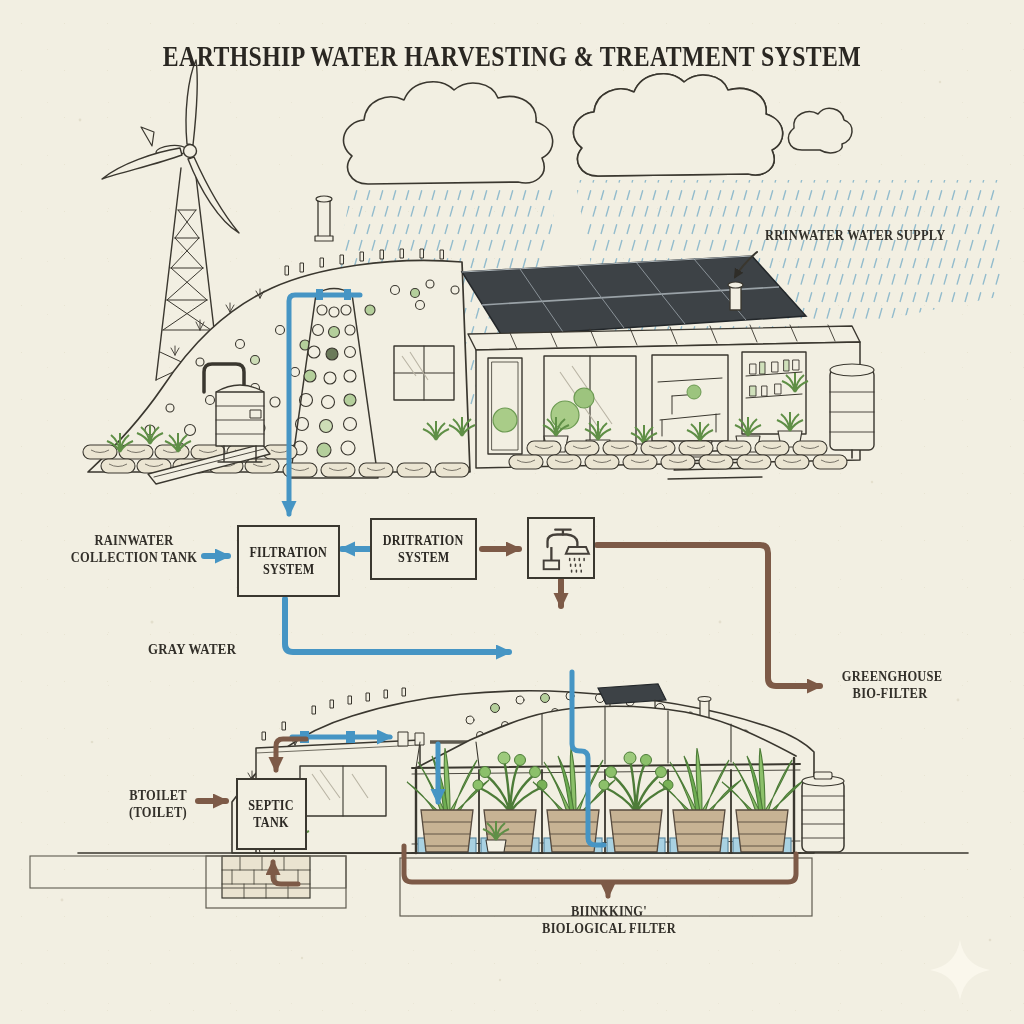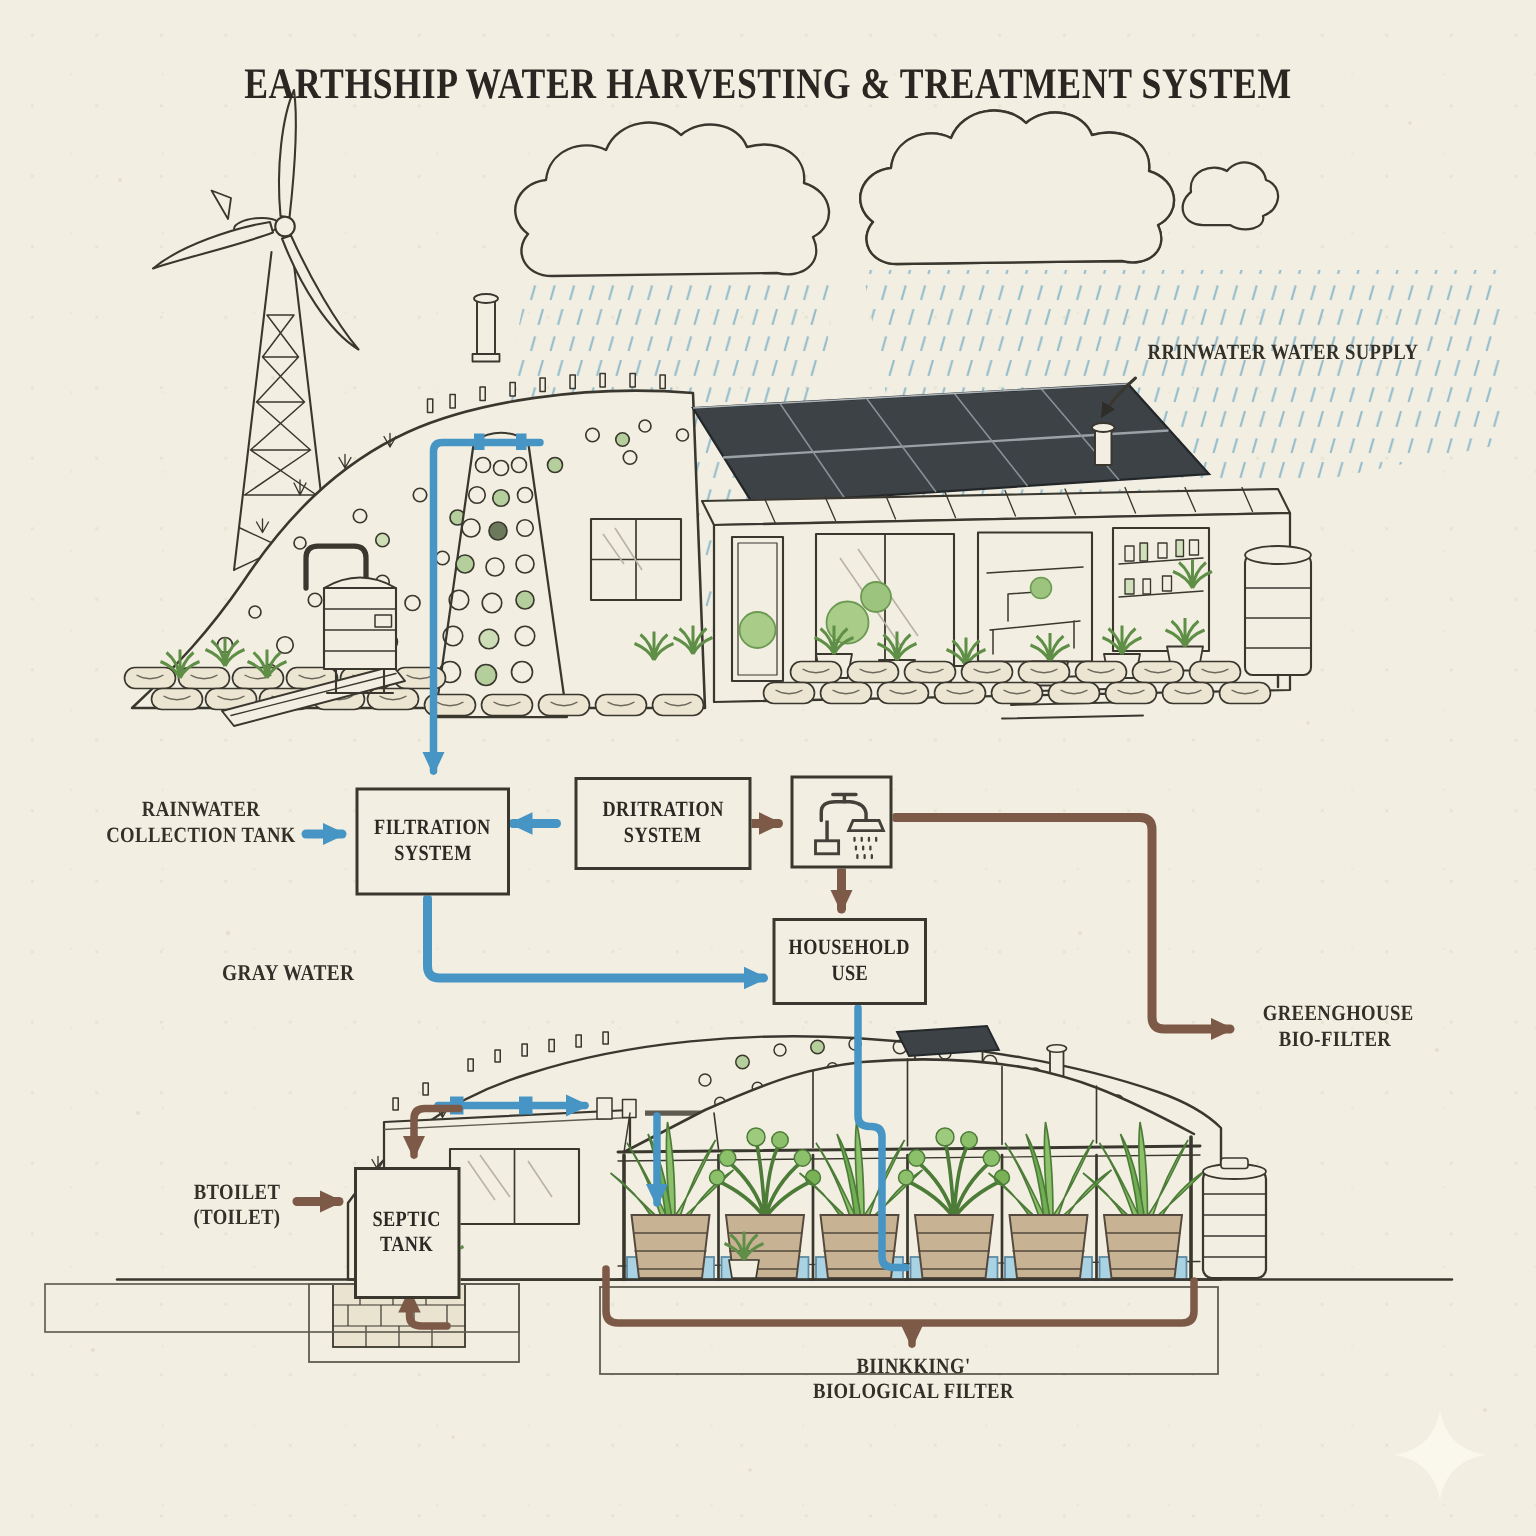--- a/index.html
+++ b/index.html
@@ -532,39 +532,35 @@
 <div class="lbl center" style="left:494px;top:903px;width:230px;text-align:center;">
   <span>BIINKKING'</span>
   <span>BIOLOGICAL FILTER</span>
 </div>
 
 <div class="node" style="left:237px;top:525px;width:103px;height:72px;">
   <span>FILTRATION</span>
   <span>SYSTEM</span>
 </div>
 
-<div class="node" style="left:383px;top:518px;width:118px;height:62px;">
+<div class="node" style="left:370px;top:518px;width:107px;height:62px;">
   <span>DRITRATION</span>
   <span>SYSTEM</span>
 </div>
 
 <div class="node" style="left:527px;top:517px;width:68px;height:62px;">
   <svg width="60" height="52" viewBox="0 0 60 54">
     <path d="M16,26 L16,20 Q16,13 26,13 L36,13 Q46,14 47,21 L47,26" fill="none" stroke="#45403a" stroke-width="2.4" stroke-linecap="round"></path>
     <path d="M24,8 L40,8 M32,8 L32,13" fill="none" stroke="#45403a" stroke-width="2.4" stroke-linecap="round"></path>
     <polygon points="38,26 56,26 59,33 35,33" fill="#f2efe2" stroke="#45403a" stroke-width="2"></polygon>
     <path d="M39,38 l0,2 M44,38 l0,2 M49,38 l0,2 M54,38 l0,2 M40,44 l0,2 M45,44 l0,2 M50,44 l0,2 M41,50 l0,2 M46,50 l0,2 M51,50 l0,2" stroke="#45403a" stroke-width="1.6" stroke-linecap="round"></path>
     <path d="M20,26 L20,40" fill="none" stroke="#45403a" stroke-width="2.4"></path>
     <rect x="12" y="40" width="16" height="9" fill="#f2efe2" stroke="#45403a" stroke-width="2"></rect>
   </svg>
 </div>
 
-<div class="node" style="left:515px;top:612px;width:103px;height:58px;">
-  <span>HOUSEHOLD</span>
-  <span>USE</span>
-</div>
-
-<div class="node" style="left:236px;top:778px;width:71px;height:88px;">
+
+<div class="node" style="left:236px;top:778px;width:71px;height:72px;">
   <span>SEPTIC</span>
   <span>TANK</span>
 </div>
 
 </div>
 
 </body></html>

